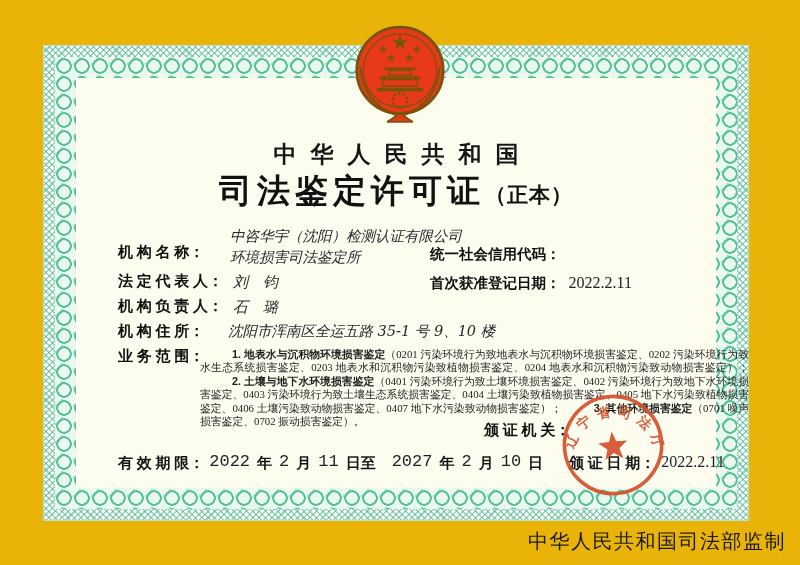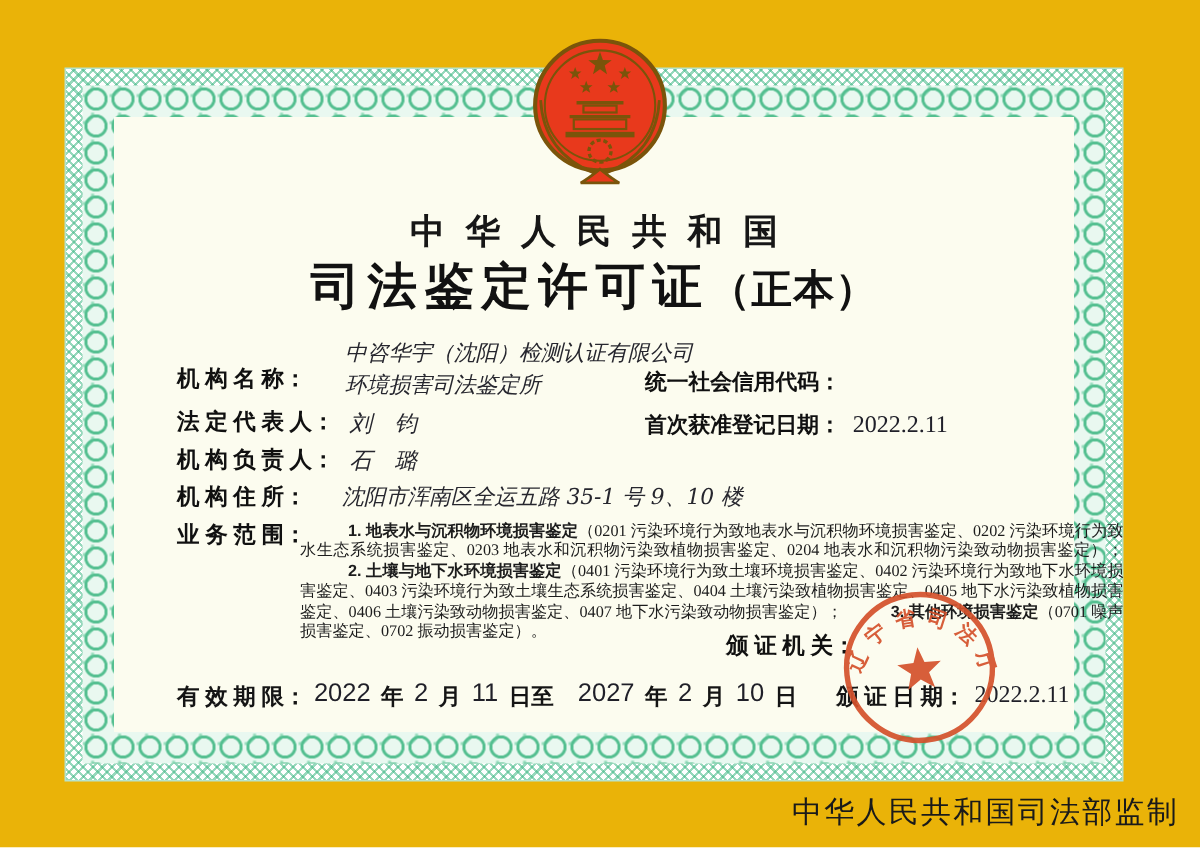--- a/index.html
+++ b/index.html
@@ -21,41 +21,41 @@
   .paper{position:absolute;inset:21px;background:#fcfcef;}
 
   
   .emblem{position:absolute;left:354px;top:22px;width:92px;height:106px;z-index:3;}
 
   
   .country{position:absolute;left:44px;top:139px;width:704px;text-align:center;
     font-size:23px;font-weight:bold;letter-spacing:14px;text-indent:14px;color:#161616;z-index:2;}
   .main-title{position:absolute;left:44px;top:169px;width:704px;text-align:center;
     font-size:33px;font-weight:bold;letter-spacing:5px;color:#111;z-index:2;}
-  .main-title .suffix{font-size:27px;letter-spacing:1px;font-weight:bold;}
+  .main-title .suffix{font-size:21px;letter-spacing:1px;font-weight:bold;}
 
   
   .f-label{position:absolute;font-size:15px;font-weight:bold;color:#101010;white-space:nowrap;z-index:2;}
   .hand{font-style:italic;font-family:"DejaVu Serif","Liberation Serif",serif;color:#26262e;white-space:nowrap;z-index:2;}
   .org-values{position:absolute;left:230px;top:226px;font-size:14.5px;line-height:21px;}
   .val{position:absolute;font-size:15px;}
   .print-val{font-style:normal;font-family:"Liberation Serif",serif;color:#20202a;}
 
   .right-label{position:absolute;font-size:14.5px;font-weight:bold;color:#101010;white-space:nowrap;z-index:2;}
   .right-label .print-val{font-weight:normal;font-size:16px;margin-left:8px;}
 
   
   .scope-text{position:absolute;left:200px;top:348px;width:549px;
     font-size:10.8px;line-height:13.4px;text-align:justify;color:#1c1c1c;z-index:2;}
   .scope-text .seg-b{font-weight:bold;font-family:"Liberation Sans","DejaVu Sans",sans-serif;margin-left:32px;}
 
   
   .validity-row{position:absolute;left:118px;top:454px;display:flex;align-items:baseline;z-index:2;}
   .vlabel{font-size:15px;font-weight:bold;white-space:nowrap;}
-  .vnum{font-size:17px;font-family:Liberation Sans, sans-serif;color:#1f1f28;margin:0 5px;position:relative;top:-2px;}
+  .vnum{font-size:17px;font-family:Liberation Mono, monospace;color:#1f1f28;margin:0 5px;position:relative;top:-2px;}
   .vunit{font-size:15px;font-weight:bold;margin:0 2px;}
   .ilabel{font-size:15px;font-weight:bold;margin-left:24px;white-space:nowrap;}
   .ival{font-size:16px;font-family:"Liberation Serif",serif;color:#1f1f28;margin-left:6px;position:relative;top:-1px;}
 
   
   .issuer{left:484px;top:421px;}
   .seal{position:absolute;left:559px;top:391px;width:108px;height:108px;z-index:4;
         transform:rotate(-6deg);opacity:.92;}
 
   .footer{position:absolute;left:528px;top:528px;font-size:20px;letter-spacing:1.5px;color:#1a1a1a;z-index:2;}

